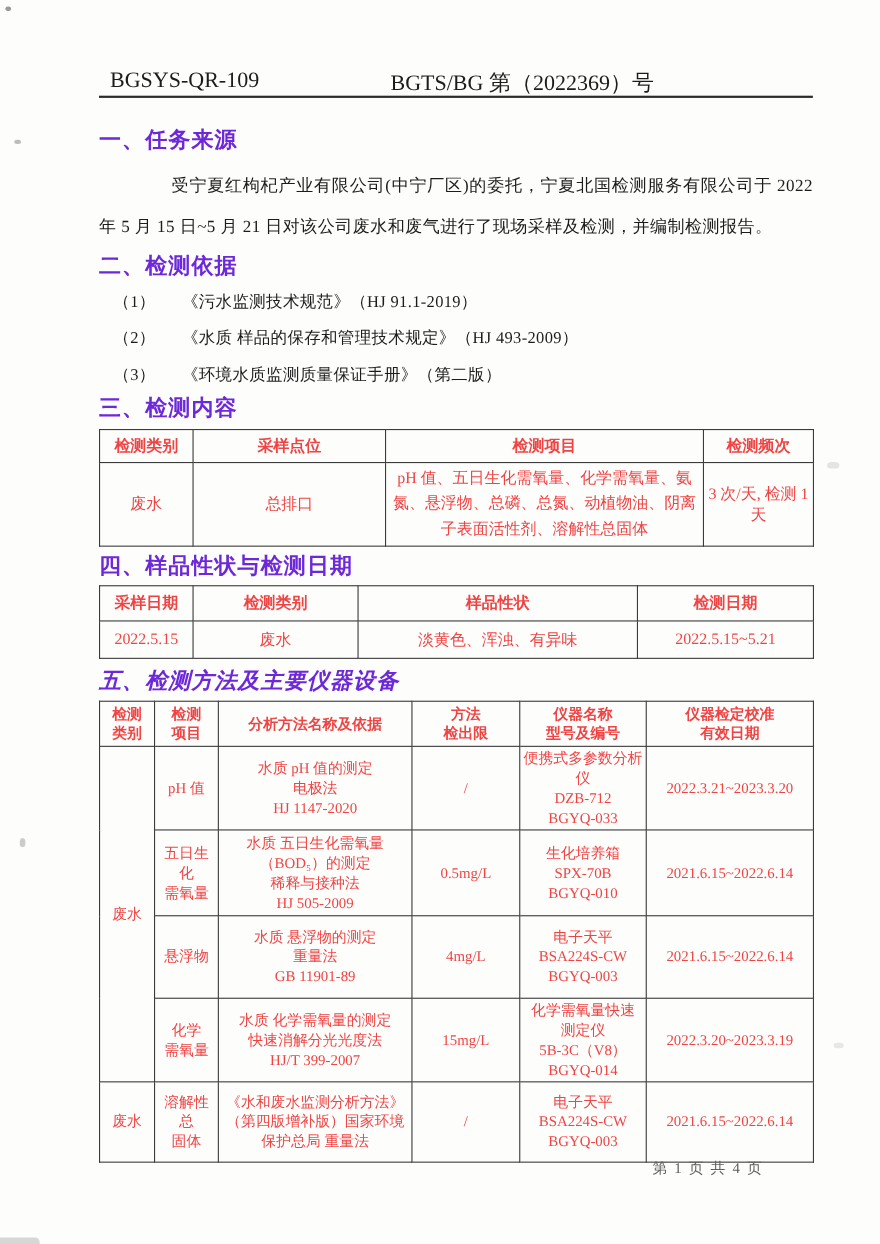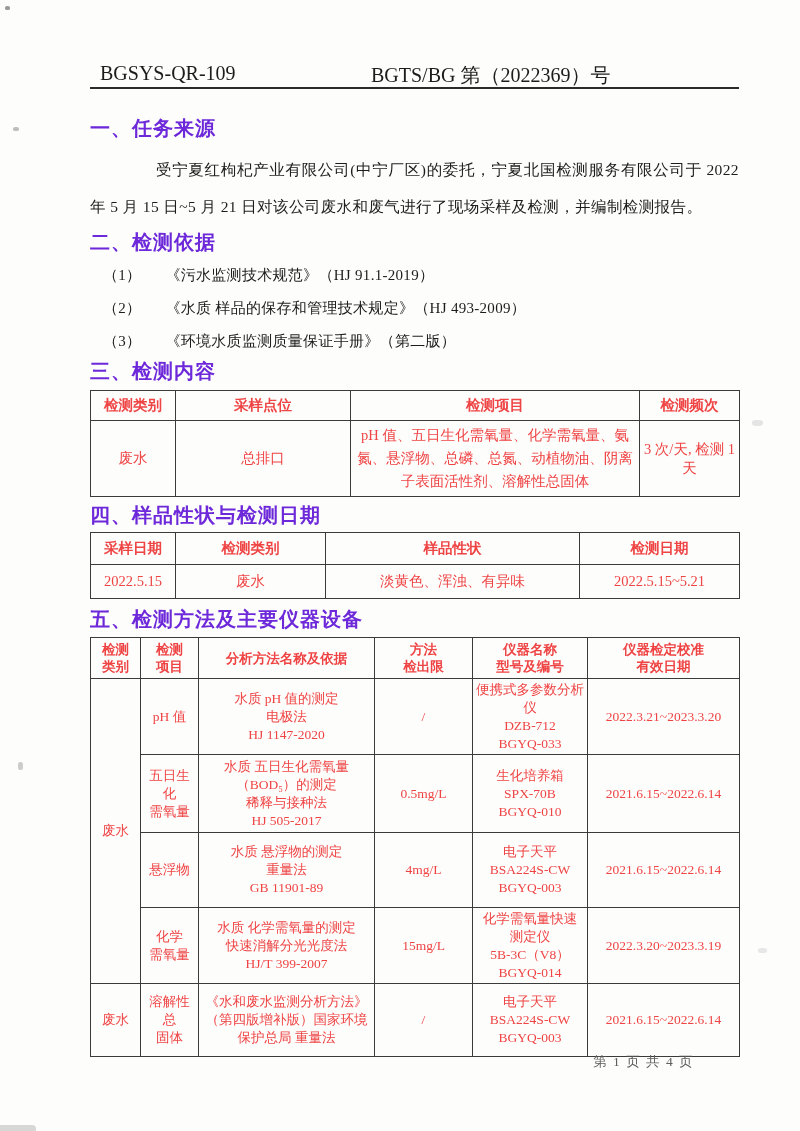--- a/index.html
+++ b/index.html
@@ -11,32 +11,32 @@
     color:#1c1c1c;
   }
   .content{position:absolute;left:90px;top:0;width:649px;}
 
   
   .doc-header{
     position:relative;margin-top:62px;height:25px;
     border-bottom:2px solid #2b2b2b;font-size:20px;
   }
   .doc-code{position:absolute;left:10px;top:0;}
-  .report-no{position:absolute;left:281px;top:0;}
+  .report-no{position:absolute;left:265px;top:0;}
 
   
   .sec-title{
     font-size:20px;font-weight:bold;line-height:26px;margin:0;
     letter-spacing:1px;color:#6d28d9;
   }
   .mt1{margin-top:26px;}
   .mt2{margin-top:4px;}
   .mt3{margin-top:0px;}
   .mt4{margin-top:5px;}
-  .mt5{margin-top:7px;}
+  .mt5{margin-top:7px;font-style:italic;}
 
   
   .task-para{
     margin:10px 0 0 0;font-size:15.5px;line-height:37px;
     text-indent:66px;text-align:justify;letter-spacing:0.4px;
   }
 
   
   .basis-list{margin-top:4px;}
   .basis-item{font-size:15px;line-height:33px;padding-left:13px;letter-spacing:0.3px;}
@@ -196,21 +196,21 @@
 DZB-712
 BGYQ-033</td>
         <td>2022.3.21~2023.3.20</td>
       </tr>
       <tr class="r-bod">
         <td class="pre">五日生化
 需氧量</td>
         <td class="pre">水质  五日生化需氧量
 （BOD₅）的测定
 稀释与接种法
-HJ 505-2017</td>
+HJ 505-2009</td>
         <td>0.5mg/L</td>
         <td class="pre">生化培养箱
 SPX-70B
 BGYQ-010</td>
         <td>2021.6.15~2022.6.14</td>
       </tr>
       <tr class="r-ss">
         <td class="pre">悬浮物</td>
         <td class="pre">水质  悬浮物的测定
 重量法

